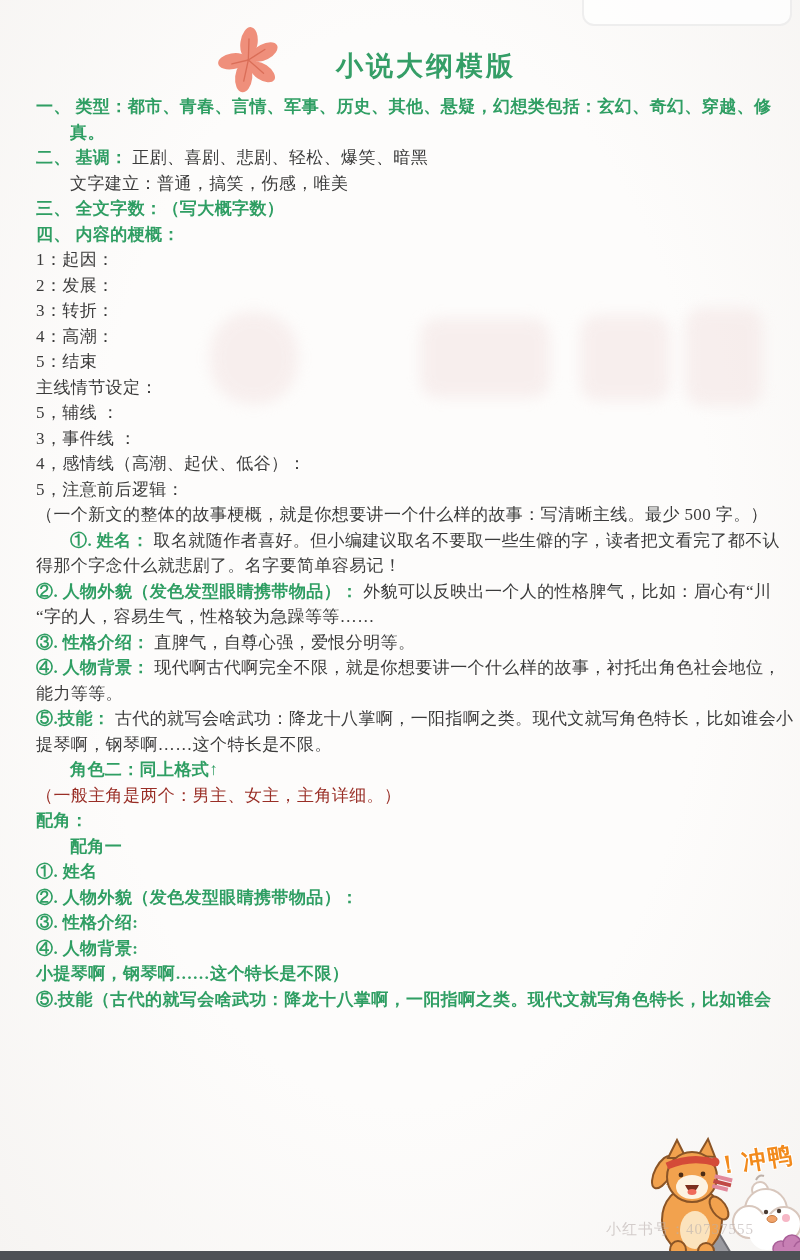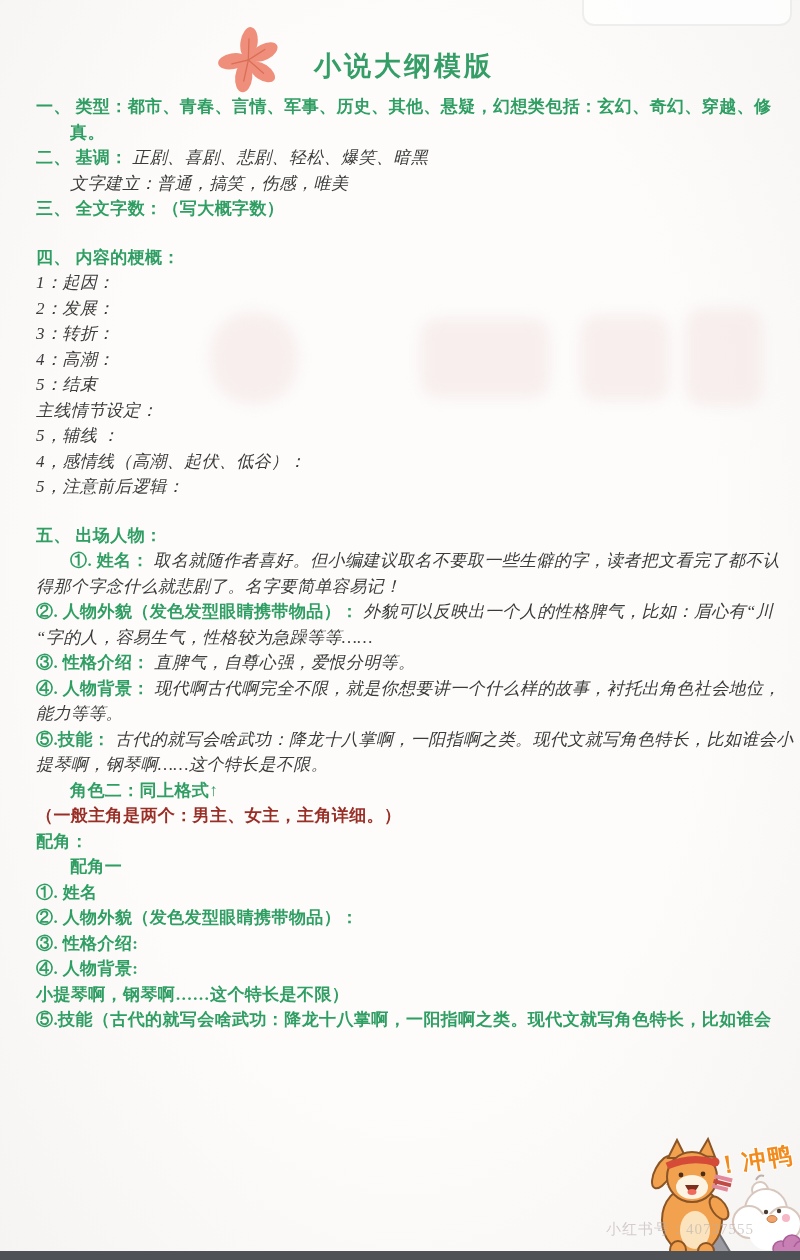--- a/index.html
+++ b/index.html
@@ -15,35 +15,35 @@
   }
   
   .top-artifact{
     position:absolute;left:582px;top:-22px;width:206px;height:44px;
     background:#ffffff;border:2px solid #ececec;border-radius:12px;
     opacity:.8;
   }
   
   .flower{position:absolute;left:216px;top:22px;width:66px;height:76px;}
   .title{
-    position:absolute;left:314px;top:48px;margin:0;
+    position:absolute;left:336px;top:48px;margin:0;
     font-size:27px;font-weight:bold;letter-spacing:3px;color:#359e67;
     white-space:nowrap;
   }
   
   .doc{position:absolute;left:0;top:94px;width:800px;}
   .line{
     white-space:pre;line-height:25.5px;font-size:17px;letter-spacing:.4px;
     padding-left:36px;color:#3b3b3b;
   }
   .line.ind1{padding-left:70px;}
-  .line.gap{margin-top:23px;}
+  .line.gap{}
   .seg-g{color:#2f9e63;font-weight:bold;}
-  .seg-b{color:#3b3b3b;font-style:italic;}
-  .seg-r{color:#992e26;font-weight:bold;}
+  .seg-b{color:#3b3b3b;}
+  .seg-r{color:#992e26;font-weight:normal;}
   
   .wm-blob{
     position:absolute;background:#f3e4e3;opacity:.55;filter:blur(7px);
     border-radius:18px;
   }
   .wm1{left:210px;top:312px;width:88px;height:92px;border-radius:45%;}
   .wm2{left:420px;top:318px;width:130px;height:80px;}
   .wm3{left:580px;top:315px;width:90px;height:86px;}
   .wm4{left:685px;top:308px;width:78px;height:98px;}
   
@@ -104,23 +104,24 @@
       <div class="line ind1"><span class="seg-b">文字建立：普通，搞笑，伤感，唯美</span></div>
       <div class="line ind0"><span class="seg-g">三、 全文字数：（写大概字数）</span></div>
       <div class="line ind0 gap"><span class="seg-g">四、 内容的梗概：</span></div>
       <div class="line ind0"><span class="seg-b">1：起因：</span></div>
       <div class="line ind0"><span class="seg-b">2：发展：</span></div>
       <div class="line ind0"><span class="seg-b">3：转折：</span></div>
       <div class="line ind0"><span class="seg-b">4：高潮：</span></div>
       <div class="line ind0"><span class="seg-b">5：结束</span></div>
       <div class="line ind0"><span class="seg-b">主线情节设定：</span></div>
       <div class="line ind0"><span class="seg-b">5，辅线 ：</span></div>
+      <div class="line ind0"><span class="seg-b">3，事件线 ：</span></div>
       <div class="line ind0"><span class="seg-b">4，感情线（高潮、起伏、低谷）：</span></div>
       <div class="line ind0"><span class="seg-b">5，注意前后逻辑：</span></div>
-      <div class="line ind0 gap"><span class="seg-g">五、 出场人物：</span></div>
+      <div class="line ind0"><span class="seg-b">（一个新文的整体的故事梗概，就是你想要讲一个什么样的故事：写清晰主线。最少 500 字。）</span></div>
       <div class="line ind1"><span class="seg-g">①. 姓名：</span><span class="seg-b"> 取名就随作者喜好。但小编建议取名不要取一些生僻的字，读者把文看完了都不认</span></div>
       <div class="line ind0"><span class="seg-b">得那个字念什么就悲剧了。名字要简单容易记！</span></div>
       <div class="line ind0"><span class="seg-g">②. 人物外貌（发色发型眼睛携带物品）：</span><span class="seg-b"> 外貌可以反映出一个人的性格脾气，比如：眉心有“川</span></div>
       <div class="line ind0"><span class="seg-b">“字的人，容易生气，性格较为急躁等等……</span></div>
       <div class="line ind0"><span class="seg-g">③. 性格介绍：</span><span class="seg-b"> 直脾气，自尊心强，爱恨分明等。</span></div>
       <div class="line ind0"><span class="seg-g">④. 人物背景：</span><span class="seg-b"> 现代啊古代啊完全不限，就是你想要讲一个什么样的故事，衬托出角色社会地位，</span></div>
       <div class="line ind0"><span class="seg-b">能力等等。</span></div>
       <div class="line ind0"><span class="seg-g">⑤.技能：</span><span class="seg-b"> 古代的就写会啥武功：降龙十八掌啊，一阳指啊之类。现代文就写角色特长，比如谁会小</span></div>
       <div class="line ind0"><span class="seg-b">提琴啊，钢琴啊……这个特长是不限。</span></div>
       <div class="line ind1"><span class="seg-g">角色二：同上格式↑</span></div>

